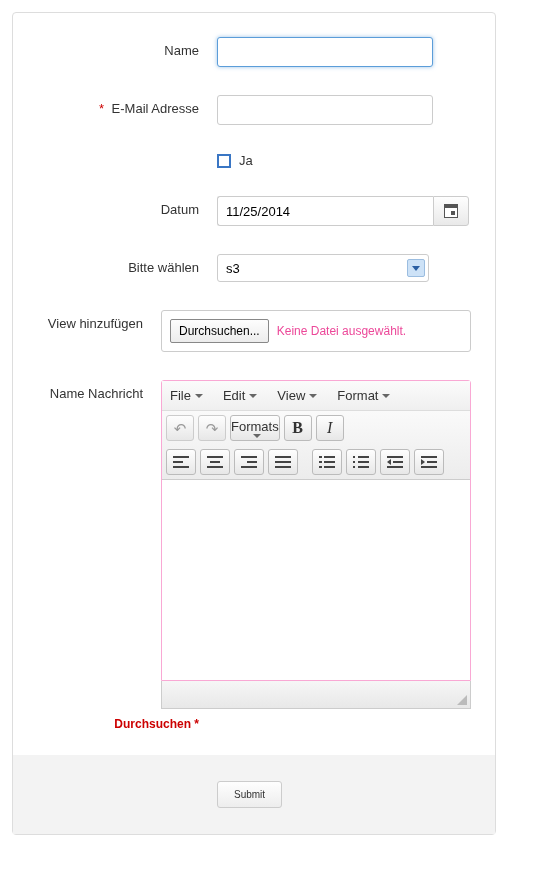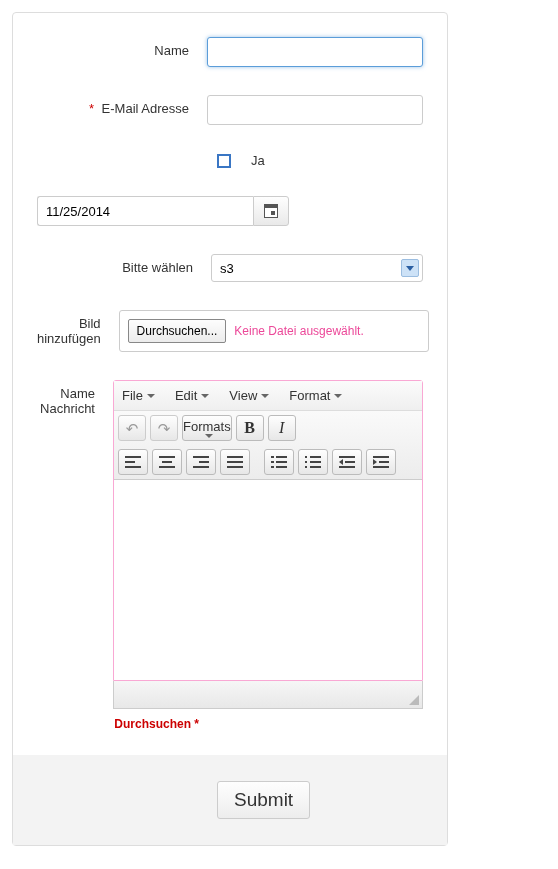--- a/index.html
+++ b/index.html
@@ -7,21 +7,21 @@
       font-family: Arial, Helvetica, sans-serif;
       font-size: 13px;
       color: #333;
       background: #fff;
       padding: 12px;
     }
     .panel {
       border: 1px solid #ddd;
       border-radius: 4px;
       padding: 24px 24px 0 24px;
-      width: 436px;
+      width: 484px;
     }
     .form-row {
       display: flex;
       margin-bottom: 28px;
       align-items: flex-start;
     }
     .label-col {
       width: 180px;
       text-align: right;
       padding-right: 18px;
@@ -44,21 +44,21 @@
       font-size: 13px;
     }
     input[type="text"].txt.focused {
       border: 1px solid #5b9dd9;
       box-shadow: 0 0 4px rgba(91,157,217,0.6);
       outline: none;
     }
     .checkbox-wrap {
       display: flex;
       align-items: center;
-      gap: 20px;
+      gap: 8px;
     }
     .cb {
       width: 14px;
       height: 14px;
       border: 2px solid #3a76c4;
       background: #fff;
       display: inline-block;
     }
     .date-group {
       display: flex;
@@ -229,21 +229,21 @@
     .submit-bar {
       background:#f3f3f3;
       margin: 0 -24px;
       padding: 26px 24px 26px 204px;
     }
     .submit-btn {
       border:1px solid #ccc;
       background:linear-gradient(#fefefe,#ededed);
       padding:7px 16px;
       border-radius:3px;
-      font-size:19px;
+      font-size:10px;
       cursor:pointer;
       color:#333;
     }
     .bold { font-weight:bold; font-family:"Times New Roman",serif; font-size:16px;}
     .ital { font-style:italic; font-family:"Times New Roman",serif; font-size:16px;}
     .arrow-undo, .arrow-redo {
       font-size:15px; line-height:1;
     }
   </style>
 </head>
@@ -272,20 +272,21 @@
     <div class="label-col"></div>
     <div class="field-col">
       <div class="checkbox-wrap">
         <span class="cb"></span>
         <span>Ja</span>
       </div>
     </div>
   </div>
 
   <div class="form-row">
+    <div class="label-col">Datum</div>
     <div class="field-col">
       <div class="date-group">
         <input type="text" class="date-input" value="11/25/2014" style="">
         <div class="date-btn">
           <span class="cal-icon"></span>
         </div>
       </div>
     </div>
   </div>
 
@@ -293,21 +294,21 @@
     <div class="label-col">Bitte wählen</div>
     <div class="field-col">
       <div class="select-wrap">
         <input type="text" class="select-input" readonly="" value="s3" style="">
         <span class="select-arrow"></span>
       </div>
     </div>
   </div>
 
   <div class="form-row">
-    <div class="label-col">Bild hinzufügen</div>
+    <div class="label-col">View hinzufügen</div>
     <div class="field-col">
       <div class="file-box">
         <button class="browse-btn">Durchsuchen...</button>
         <span class="file-status">Keine Datei ausgewählt.</span>
       </div>
     </div>
   </div>
 
   <div class="form-row" style="margin-bottom:8px;">
     <div class="label-col">Name Nachricht</div>

